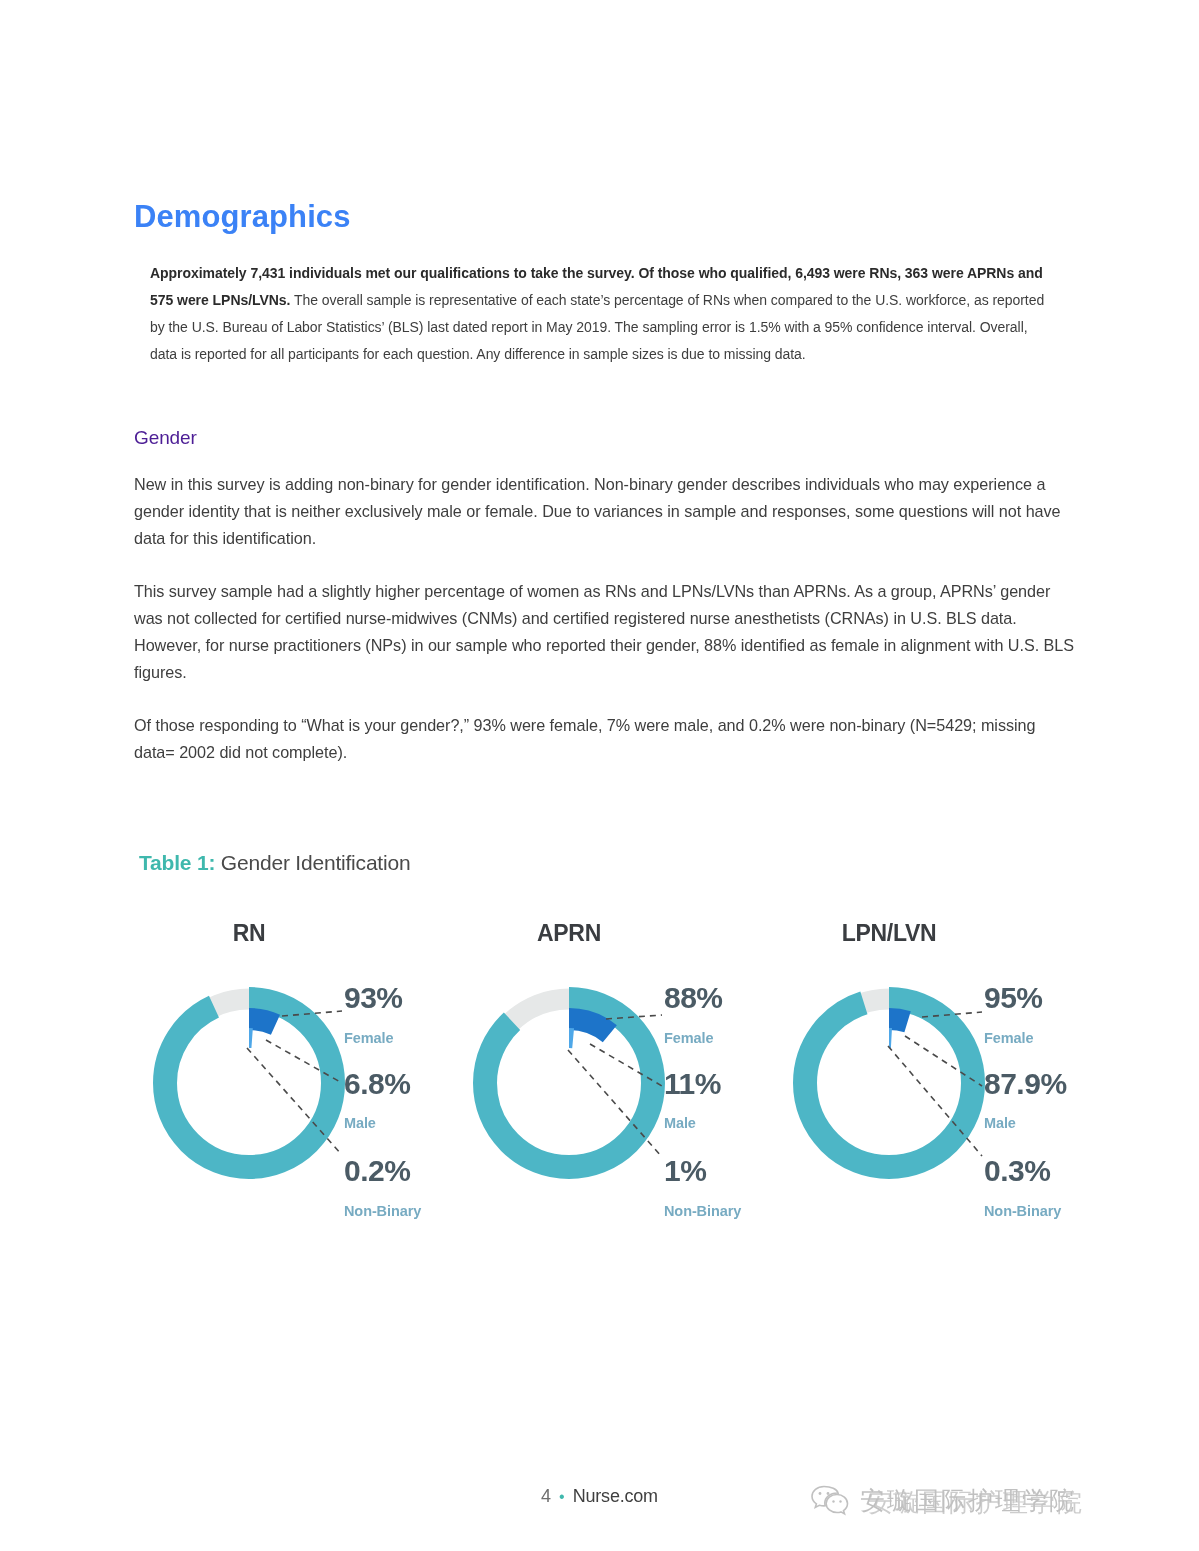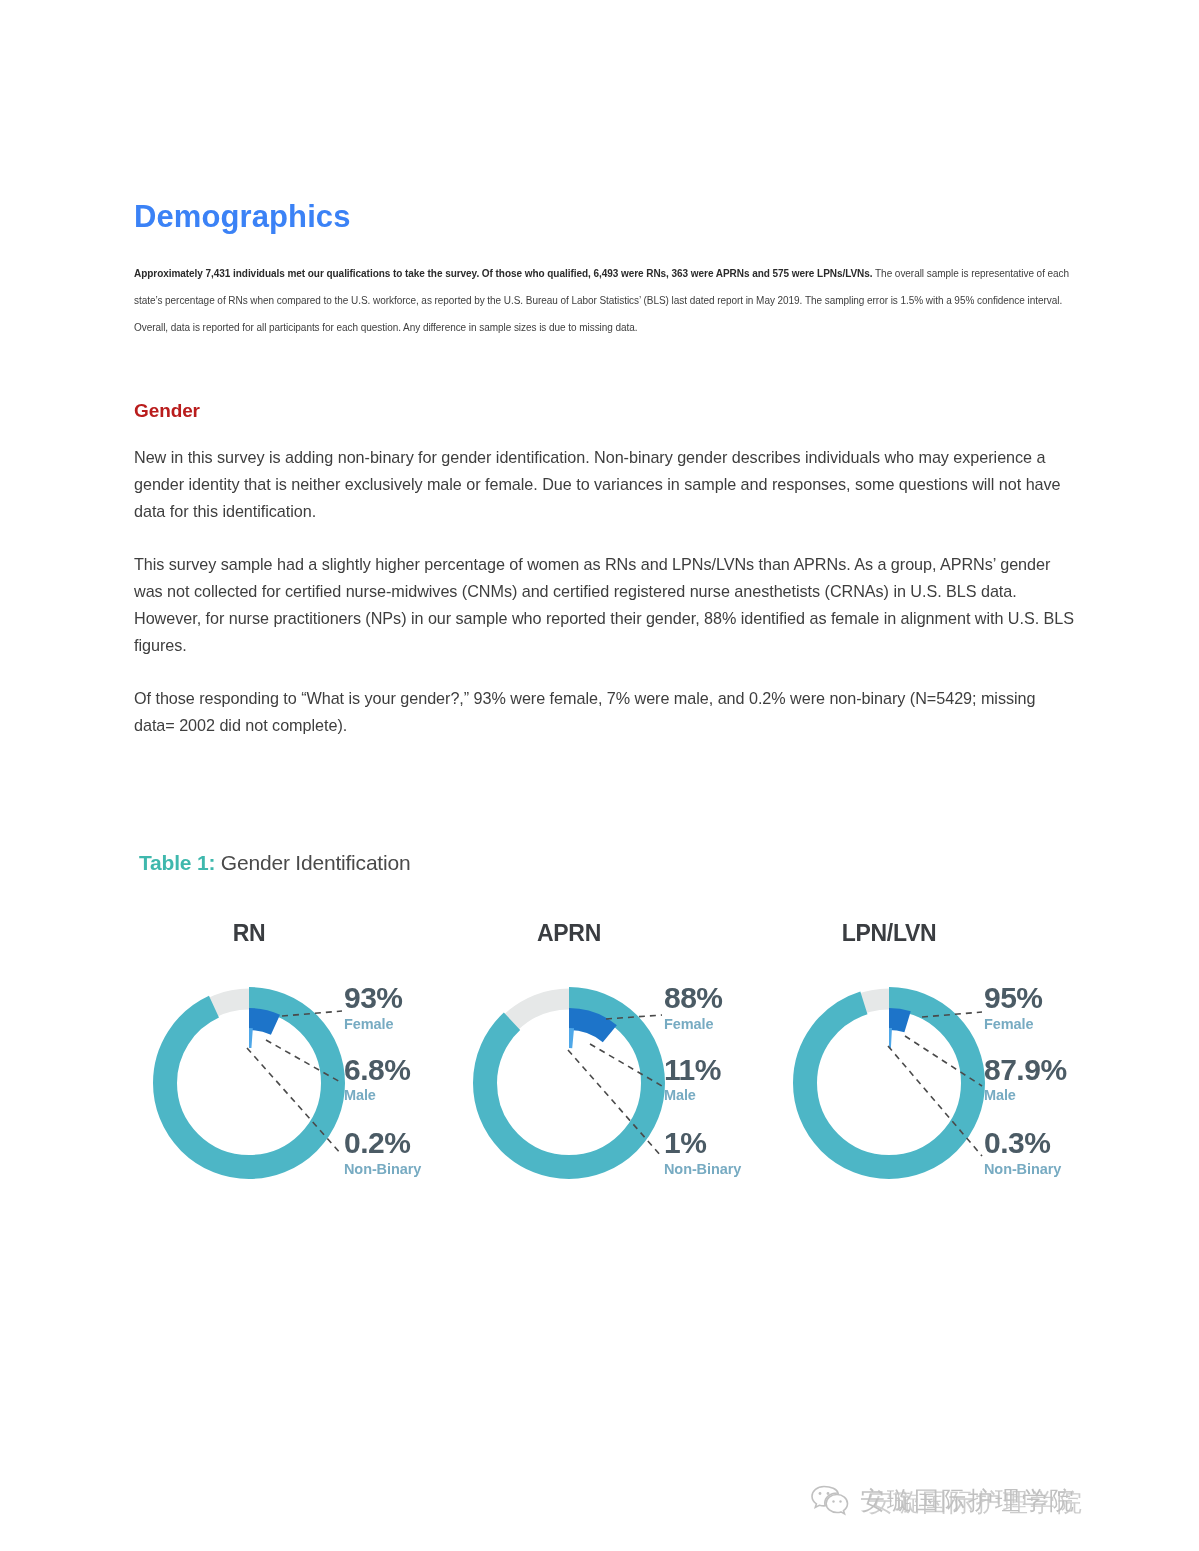--- a/index.html
+++ b/index.html
@@ -32,35 +32,35 @@
   .h1-demographics {
     font-size: 31px;
     font-weight: bold;
     color: #3b82f6;
     letter-spacing: 0.1px;
     margin: 0 0 26px 0;
     line-height: 1.1;
   }
 
   .intro {
-    font-size: 10px;
+    font-size: 14px;
     line-height: 27px;
     color: #3e3e3e;
-    margin: 0;
+    margin: 16px;
     letter-spacing: -0.05px;
   }
   .intro b {
     font-weight: bold;
     color: #2b2b2b;
   }
 
   .h2-gender {
     font-size: 19px;
-    font-weight: bold;
-    color: #b91c1c;
+    font-weight: normal;
+    color: #4c1d95;
     margin: 59px 0 22px 0;
     letter-spacing: -0.1px;
   }
 
   .para {
     font-size: 16.2px;
     line-height: 27px;
     color: #3e3e3e;
     margin: 0 0 26px 0;
     letter-spacing: -0.05px;
@@ -130,21 +130,21 @@
     color: #4b5b65;
     line-height: 1.05;
     letter-spacing: -0.5px;
     white-space: nowrap;
   }
   .cat {
     font-size: 14.5px;
     font-weight: bold;
     color: #77abc2;
     letter-spacing: -0.1px;
-    margin-top: 2px;
+    margin-top: 16px;
     white-space: nowrap;
   }
 
   
   .leaders {
     position: absolute;
     left: 0; top: 0;
     width: 330px; height: 300px;
     pointer-events: none;
     overflow: visible;
@@ -329,20 +329,23 @@
         <div class="label-group">
           <div class="pct">0.3%</div>
           <div class="cat">Non-Binary</div>
         </div>
       </div>
     </div>
 
   </div>
 
 
+  <div class="footer">
+    <span class="pgnum">4</span><span class="dot">•</span><span class="site">Nurse.com</span>
+  </div>
 
   <div class="watermark">
     <svg width="40" height="34" viewBox="0 0 40 34">
       <path d="M14 3.5C7.2 3.5 2 8 2 13.3c0 3 1.7 5.7 4.4 7.5l-1.1 3.6 4-2.1c1.5.4 3 .6 4.7.6.4 0 .8 0 1.2-.1-.3-.9-.4-1.8-.4-2.7 0-5.6 5.4-10.1 12.1-10.1.4 0 .8 0 1.2.1C27 6 21 3.5 14 3.5z" fill="none" stroke="#6b6b6b" stroke-width="1.6"></path>
       <circle cx="10" cy="10.5" r="1.4" fill="#6b6b6b"></circle>
       <circle cx="18" cy="10.5" r="1.4" fill="#6b6b6b"></circle>
       <path d="M27 11.5c-6 0-10.9 4-10.9 9s4.9 9 10.9 9c1.4 0 2.7-.2 3.9-.6l3.6 1.9-1-3.2c2.4-1.6 4-4.2 4-7.1 0-5-4.9-9-10.5-9z" fill="none" stroke="#6b6b6b" stroke-width="1.6"></path>
       <circle cx="23.5" cy="18.5" r="1.2" fill="#6b6b6b"></circle>
       <circle cx="30.5" cy="18.5" r="1.2" fill="#6b6b6b"></circle>
     </svg>

